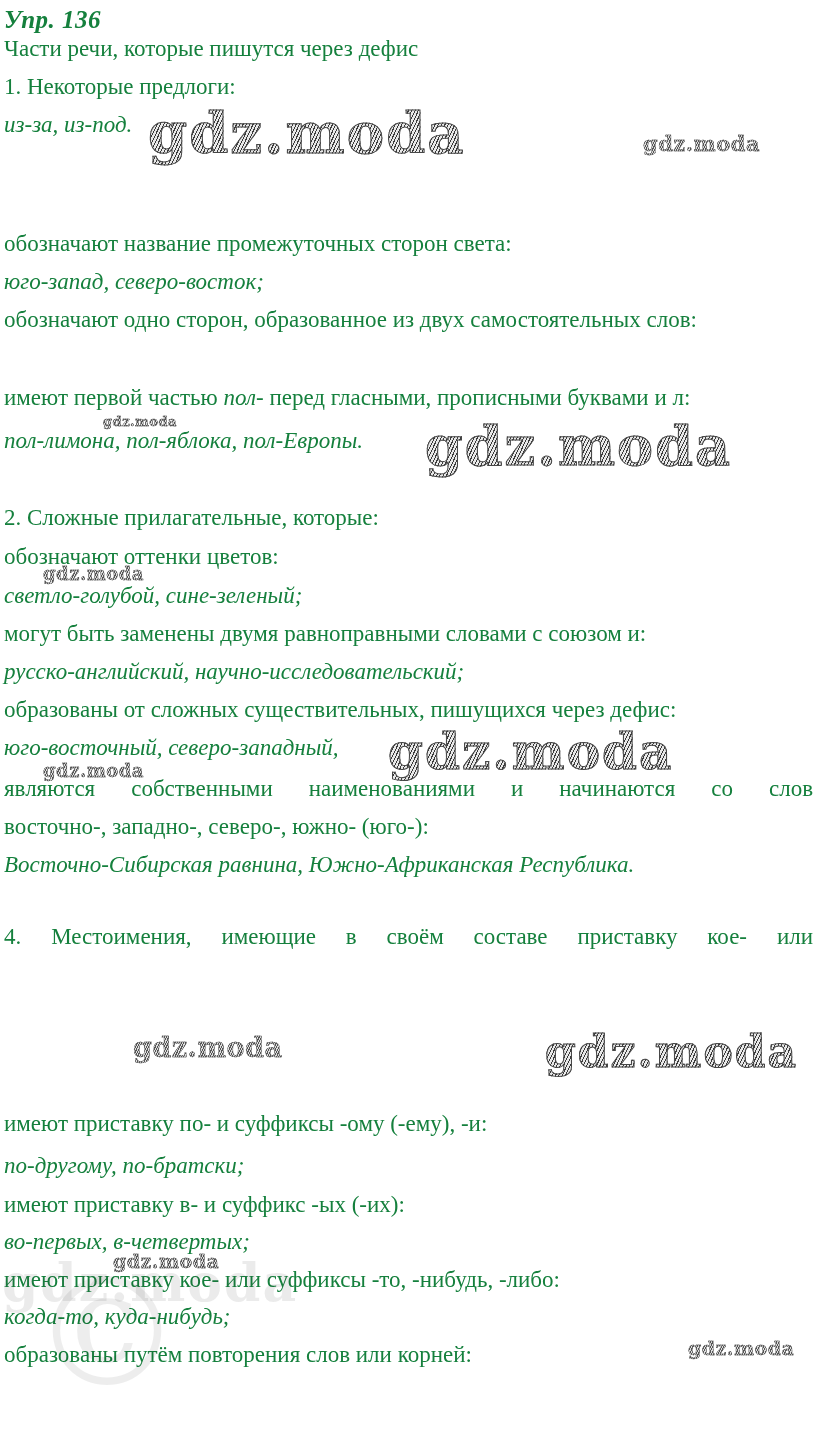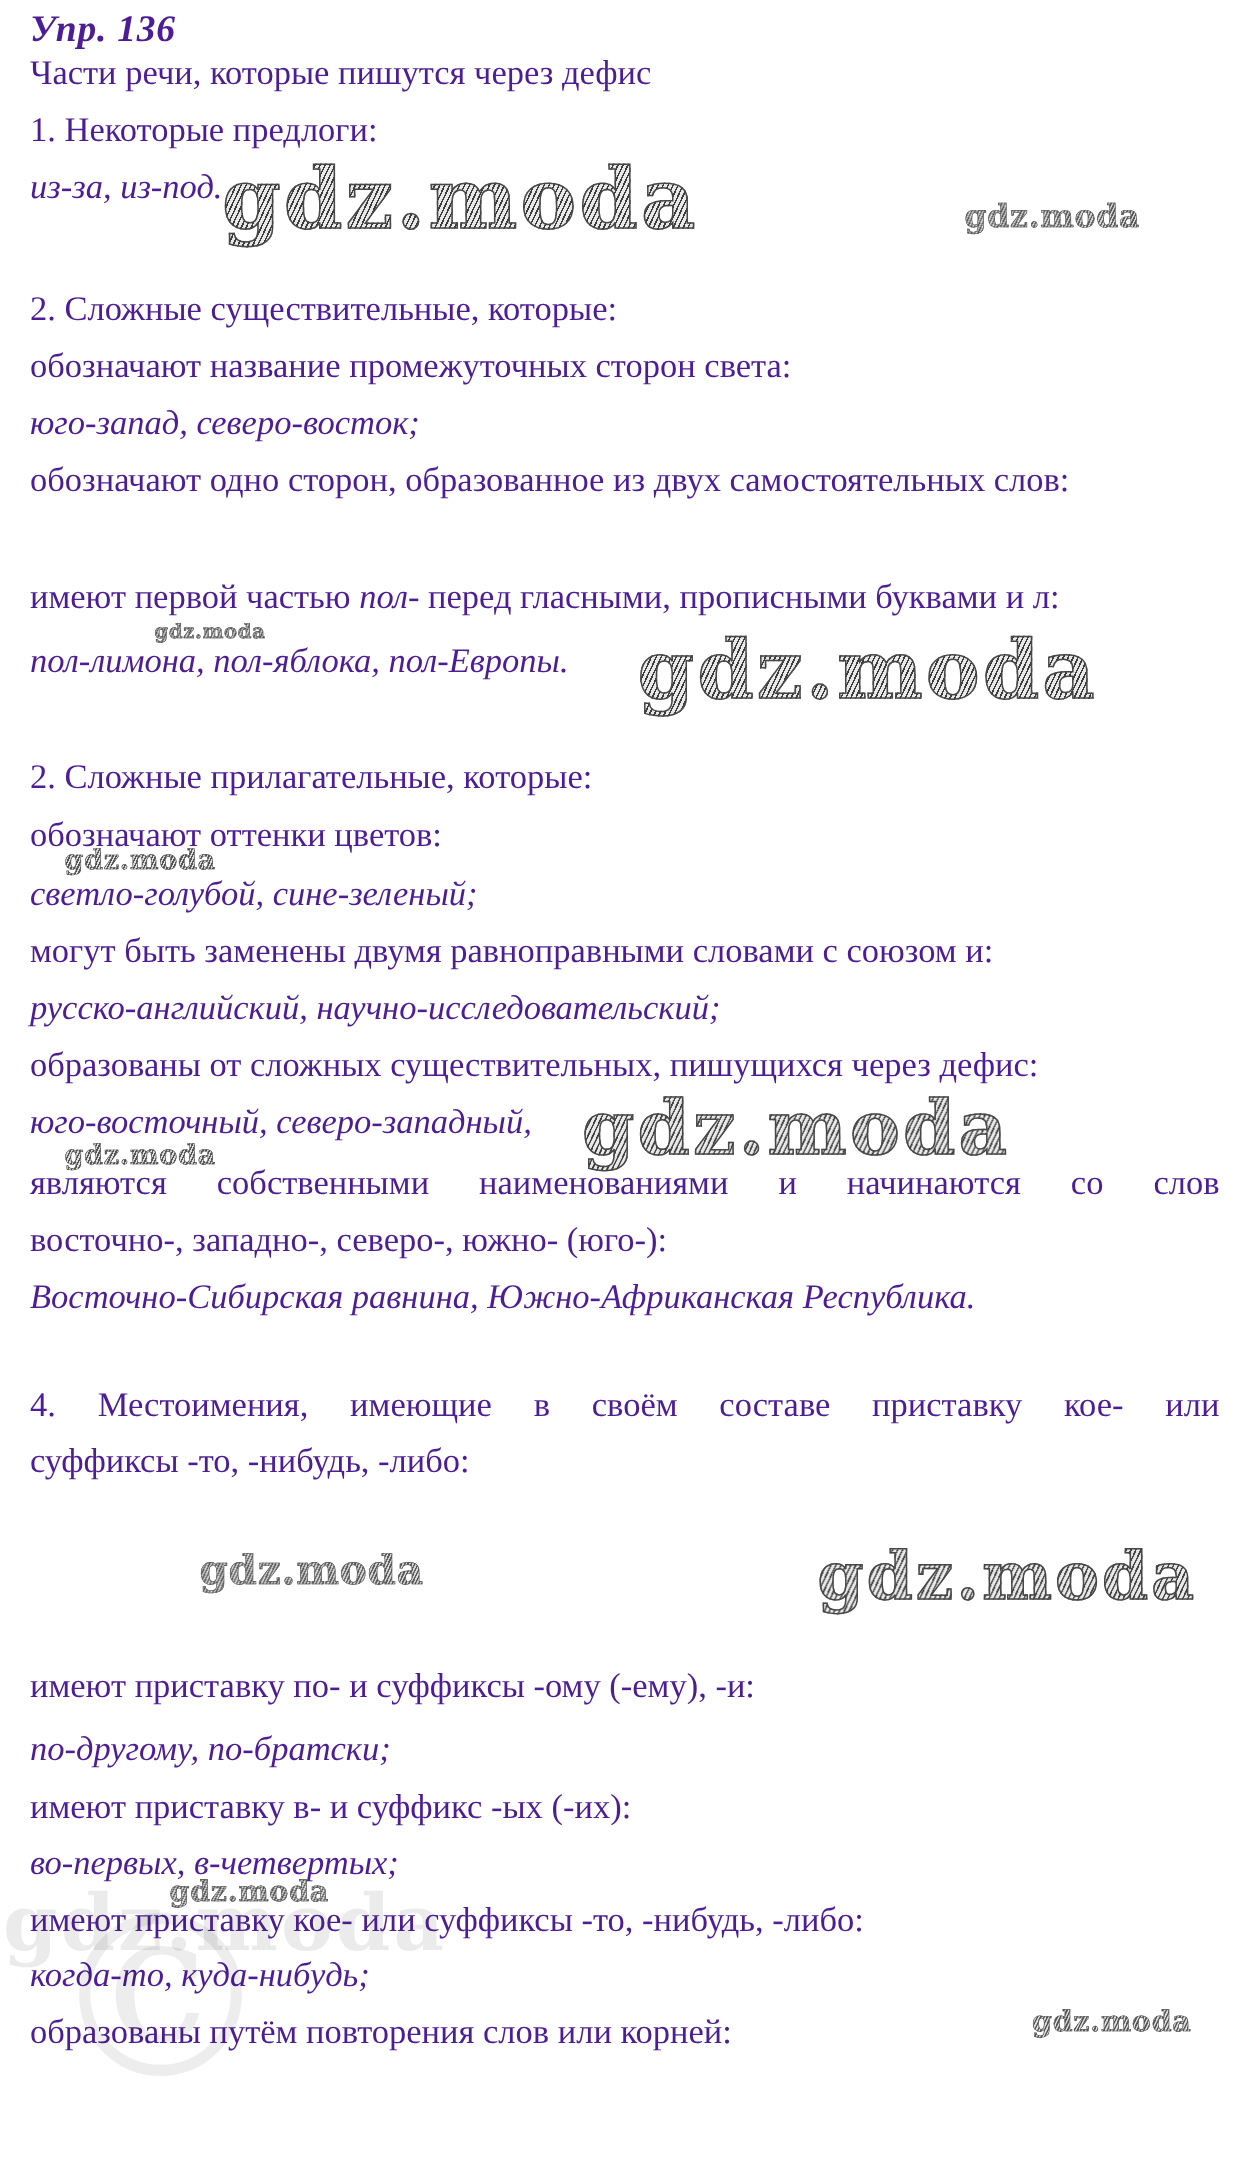--- a/index.html
+++ b/index.html
@@ -7,26 +7,26 @@
     position: relative;
     width: 825px;
     height: 1442px;
     background: #ffffff;
     overflow: hidden;
     font-family: "Liberation Serif", "DejaVu Serif", serif;
     color: #111111;
   }
   .t {
     position: absolute;
-    left: 20px;
+    left: 4px;
     margin: 0;
     font-size: 23px;
     line-height: 1.25;
     white-space: nowrap;
-    color: #4c1d95;
+    color: #15803d;
   }
   .it { font-style: italic; }
   .title-line {
     font-weight: bold;
     font-style: italic;
     font-size: 25px;
     letter-spacing: 0.5px;
   }
   .just {
     white-space: normal;
@@ -88,21 +88,20 @@
 <div class="page">
 
   <p class="t title-line" style="top:4px">Упр. 136</p>
   <p class="t" style="top:35px">Части речи, которые пишутся через дефис</p>
 
   <p class="t" style="top:73px">1. Некоторые предлоги:</p>
   <p class="t it" style="top:111px">из-за, из-под.</p>
   <span class="wm hatch" style="left:148px; top:100px; font-size:56px;">gdz.moda</span>
   <span class="wm small" style="left:643px; top:131px; font-size:21px;">gdz.moda</span>
 
-  <p class="t" style="top:192px">2. Сложные существительные, которые:</p>
   <p class="t" style="top:230px">обозначают название промежуточных сторон света:</p>
   <p class="t it" style="top:268px">юго-запад, северо-восток;</p>
   <p class="t" style="top:306px">обозначают одно сторон, образованное из двух самостоятельных слов:</p>
   <p class="t" style="top:384px"><span>имеют первой частью </span><i>пол-</i><span> перед гласными, прописными буквами и л:</span></p>
   <span class="wm small" style="left:103px; top:414px; font-size:13px;">gdz.moda</span>
   <p class="t it" style="top:427px">пол-лимона, пол-яблока, пол-Европы.</p>
   <span class="wm hatch" style="left:425px; top:414px; font-size:54px;">gdz.moda</span>
 
   <p class="t" style="top:504px">2. Сложные прилагательные, которые:</p>
   <p class="t" style="top:543px">обозначают оттенки цветов:</p>
@@ -112,21 +111,20 @@
   <p class="t it" style="top:658px">русско-английский, научно-исследовательский;</p>
   <p class="t" style="top:696px">образованы от сложных существительных, пишущихся через дефис:</p>
   <p class="t it" style="top:734px">юго-восточный, северо-западный,</p>
   <span class="wm hatch" style="left:388px; top:722px; font-size:50px;">gdz.moda</span>
   <span class="wm small" style="left:43px; top:760px; font-size:18px;">gdz.moda</span>
   <p class="t just" style="top:775px">являются собственными наименованиями и начинаются со слов</p>
   <p class="t" style="top:813px">восточно-, западно-, северо-, южно- (юго-):</p>
   <p class="t it" style="top:851px">Восточно-Сибирская равнина, Южно-Африканская Республика.</p>
 
   <p class="t just" style="top:923px">4. Местоимения, имеющие в своём составе приставку кое- или</p>
-  <p class="t" style="top:960px">суффиксы -то, -нибудь, -либо:</p>
 
   <span class="wm small" style="left:133px; top:1032px; font-size:27px;">gdz.moda</span>
   <span class="wm hatch" style="left:545px; top:1026px; font-size:44px;">gdz.moda</span>
 
   <p class="t" style="top:1110px">имеют приставку по- и суффиксы -ому (-ему), -и:</p>
   <p class="t it" style="top:1152px">по-другому, по-братски;</p>
   <p class="t" style="top:1191px">имеют приставку в- и суффикс -ых (-их):</p>
   <p class="t it" style="top:1228px">во-первых, в-четвертых;</p>
   <span class="wm small" style="left:113px; top:1250px; font-size:19px;">gdz.moda</span>
   <p class="t" style="top:1266px">имеют приставку кое- или суффиксы -то, -нибудь, -либо:</p>

